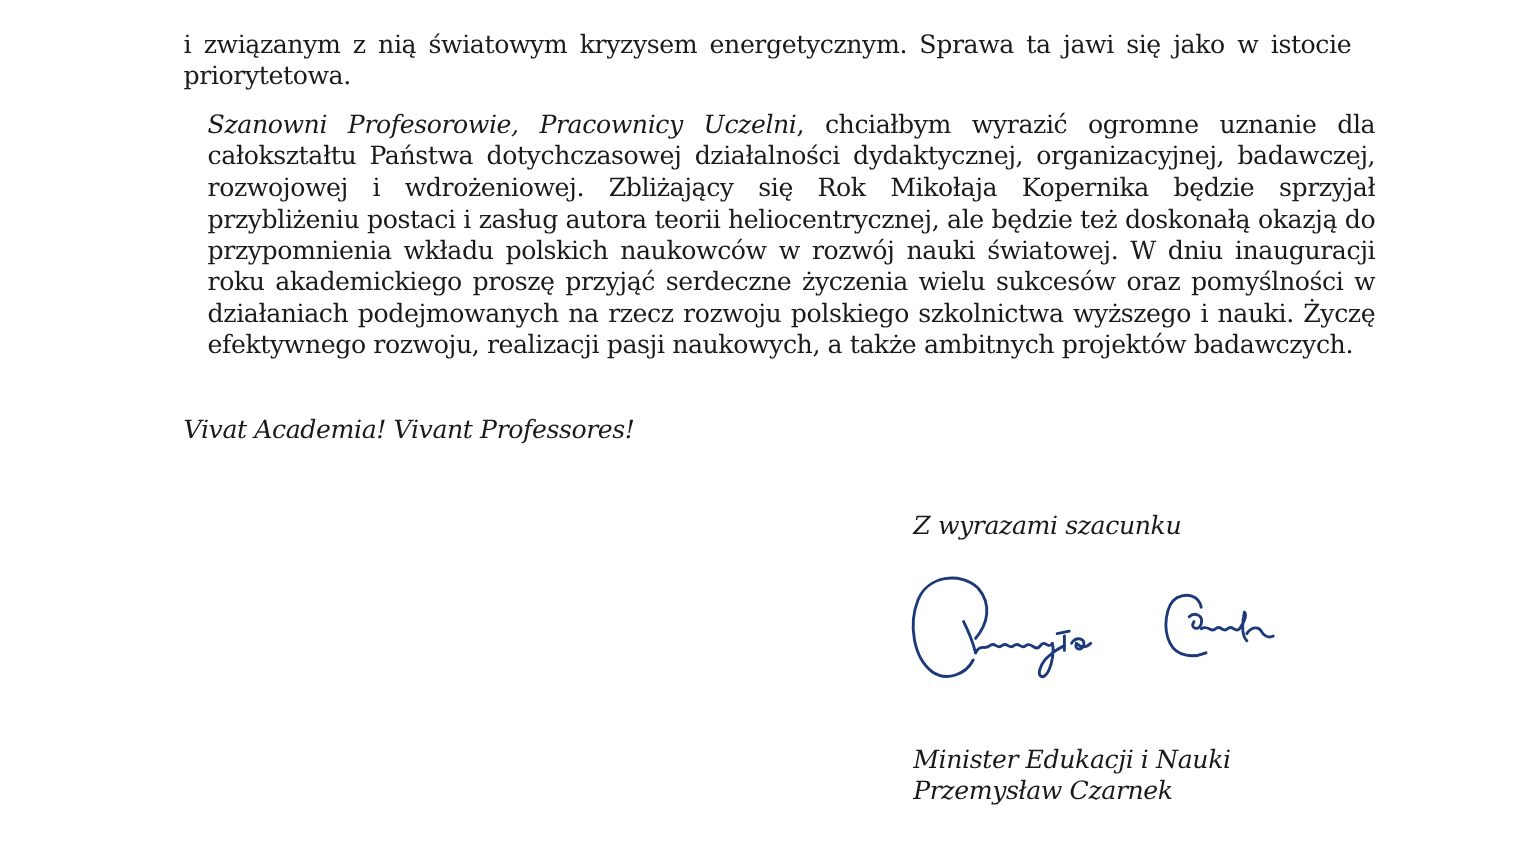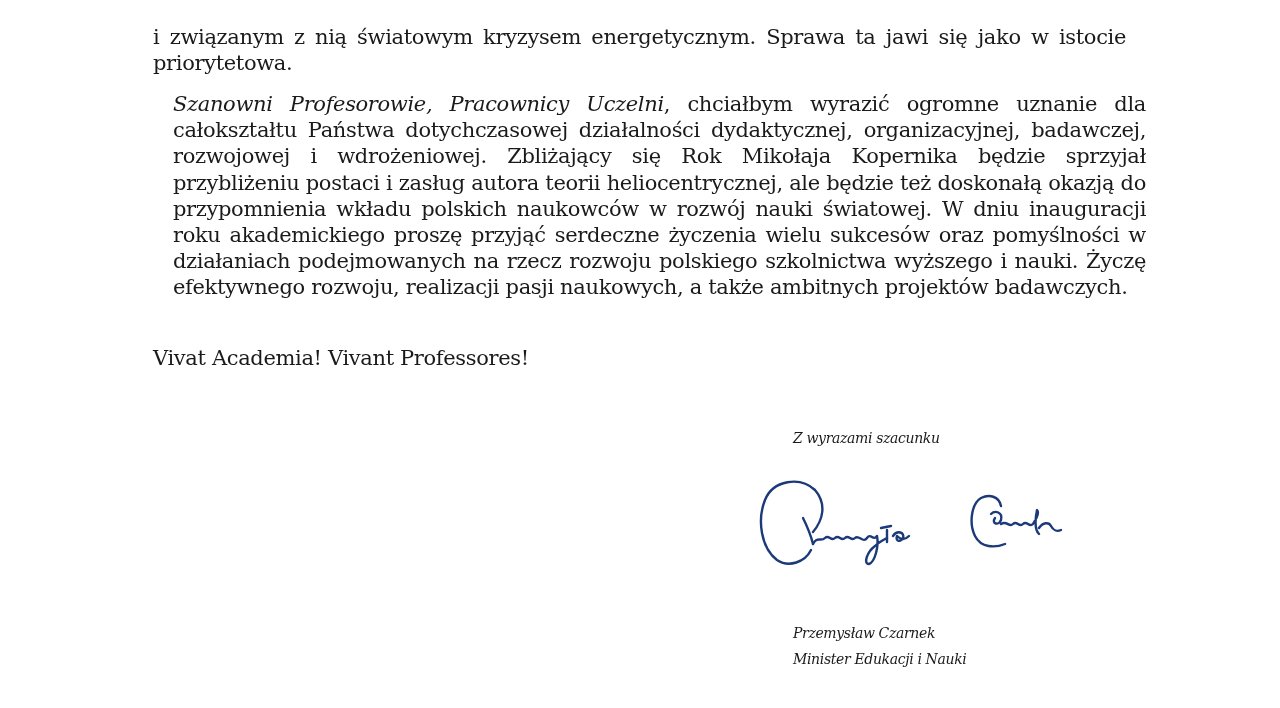--- a/index.html
+++ b/index.html
@@ -28,31 +28,30 @@
       width: 973px;
       font-size: 21px;
       line-height: 26.2px;
       text-align: justify;
       letter-spacing: -0.35px;
       word-spacing: 0px;
       margin: 0;
     }
     .p1 { top: 24px; }
     .p2 { top: 91px; margin-left: 20px; }
-    .p3 { top: 345px; }
+    .p3 { top: 345px; font-style: italic; }
     .it { font-style: italic; }
     .closing-block {
       position: absolute;
       left: 761px;
-      font-size: 14px;
+      font-size: 21px;
       line-height: 26.2px;
       font-style: italic;
       letter-spacing: -0.35px;
       white-space: nowrap;
-      margin-left: 32px;
     }
     .closing { top: 425px; }
     .signer { top: 620px; }
     .signer div { display: block; }
     .signature {
       position: absolute;
       left: 755px;
       top: 470px;
       width: 320px;
       height: 110px;
@@ -83,17 +82,17 @@
       <path d="M138 66 C 142 60, 150 62, 148 68 C 146 72, 140 72, 142 66 C 146 70, 150 70, 154 66"></path>
 
       <path d="M246 36 C 244 26, 234 24, 226 28 C 216 34, 214 54, 220 66 C 226 78, 240 78, 250 74"></path>
       <path d="M236 44 C 240 40, 248 42, 246 50 C 244 56, 236 54, 240 48"></path>
 
       <path d="M246 54 C 252 50, 254 58, 258 54 C 262 50, 264 58, 268 54 C 272 50, 274 58, 278 54 C 282 48, 284 42, 282 40 C 280 50, 280 60, 284 64 M 284 58 C 288 52, 294 52, 296 56 C 298 60, 302 62, 306 60"></path>
     </g>
   </svg>
 
   <div class="closing-block signer">
+    <div>Minister Edukacji i Nauki</div>
     <div>Przemysław Czarnek</div>
-    <div>Minister Edukacji i Nauki</div>
   </div>
 
 </div>
 
 </body></html>

